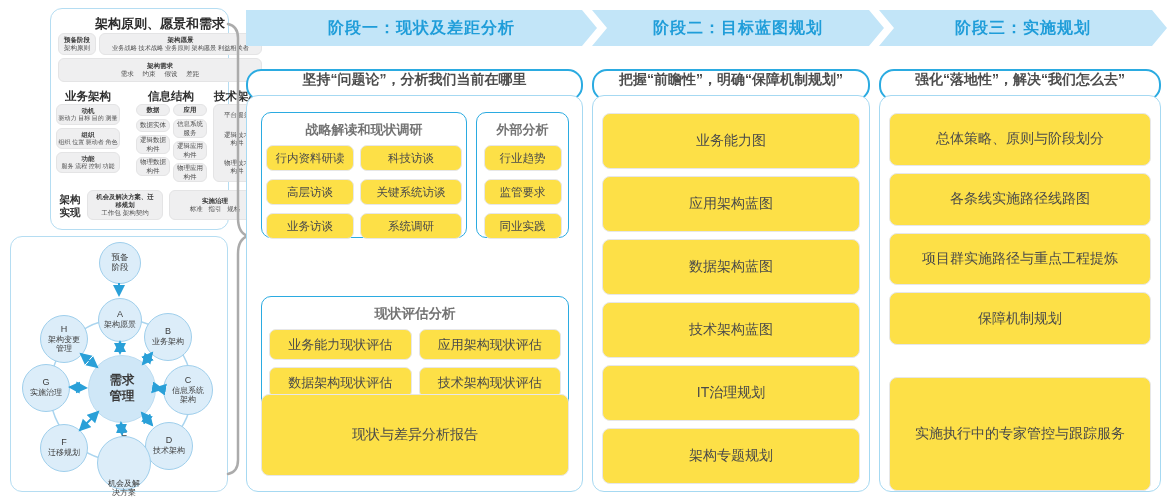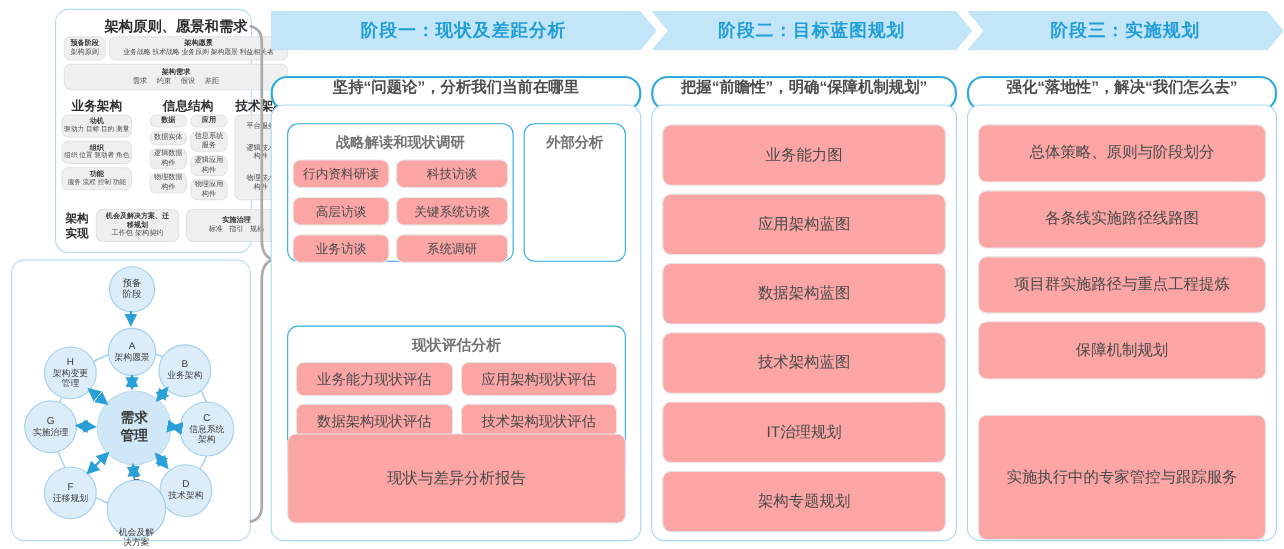--- a/index.html
+++ b/index.html
@@ -24,21 +24,21 @@
   
   .band{background:#c2e5f8;color:#1f9dd9;font-weight:bold;font-size:16px;
     display:flex;align-items:center;justify-content:center;letter-spacing:1px;}
   .band-first{clip-path:polygon(0 0,calc(100% - 15px) 0,100% 50%,calc(100% - 15px) 100%,0 100%);}
   .band-next{clip-path:polygon(0 0,calc(100% - 15px) 0,100% 50%,calc(100% - 15px) 100%,0 100%,15px 50%);}
   .subtitle{border:2px solid #2babe1;border-radius:15px;background:#fff;font-weight:bold;font-size:14px;
     color:#4d4d4d;display:flex;align-items:flex-start;justify-content:center;margin-top:13px;}
   .container{border:1.5px solid #a6d9f2;border-radius:12px;background:#fff;}
   .bluegroup{border:1.6px solid #2babe1;border-radius:10px;background:#fff;padding:5px 7px;}
   .bg-title{font-weight:bold;font-size:13px;color:#737373;text-align:center;margin:3px 0 6px 0;}
-  .item{background:#fca5a5;border:1px solid #e7e7e8;border-radius:7px;color:#4a4a4a;
+  .item{background:#fde047;border:1px solid #e7e7e8;border-radius:7px;color:#4a4a4a;
     display:flex;align-items:center;justify-content:center;text-align:center;}
   .g1-grid{display:grid;grid-template-columns:88px 102px;gap:8px 6px;justify-content:center;}
   .g1-grid .item{height:24px;font-size:11.5px;}
   .g2-col{display:flex;flex-direction:column;gap:8px;align-items:center;}
   .g2-col .item{height:24px;width:76px;font-size:11.5px;}
   .g3-grid{display:grid;grid-template-columns:1fr 1fr;gap:7px 7px;}
   .g3-grid .item{height:29px;font-size:13px;}
   .g3-span{grid-column:1 / span 2;}
   .pcol{display:flex;flex-direction:column;gap:7px;padding:17px 9px 0 9px;}
   .pcol .item{height:54px;font-size:14px;border-radius:8px;}
@@ -221,20 +221,25 @@
         <div class="item">行内资料研读</div>
         <div class="item">科技访谈</div>
         <div class="item">高层访谈</div>
         <div class="item">关键系统访谈</div>
         <div class="item">业务访谈</div>
         <div class="item">系统调研</div>
       </div>
     </div>
     <div class="abs bluegroup" style="left:229px;top:16px;width:93px;height:126px;">
       <div class="bg-title">外部分析</div>
+      <div class="g2-col">
+        <div class="item">行业趋势</div>
+        <div class="item">监管要求</div>
+        <div class="item">同业实践</div>
+      </div>
     </div>
     <div class="abs bluegroup" style="left:14px;top:152px;width:308px;height:140px;margin-top:48px;">
       <div class="bg-title" style="font-size:13.5px;">现状评估分析</div>
       <div class="g3-grid">
         <div class="item">业务能力现状评估</div>
         <div class="item">应用架构现状评估</div>
         <div class="item">数据架构现状评估</div>
         <div class="item">技术架构现状评估</div>
         <div class="item g3-span">科技治理现状评估</div>
       </div>

